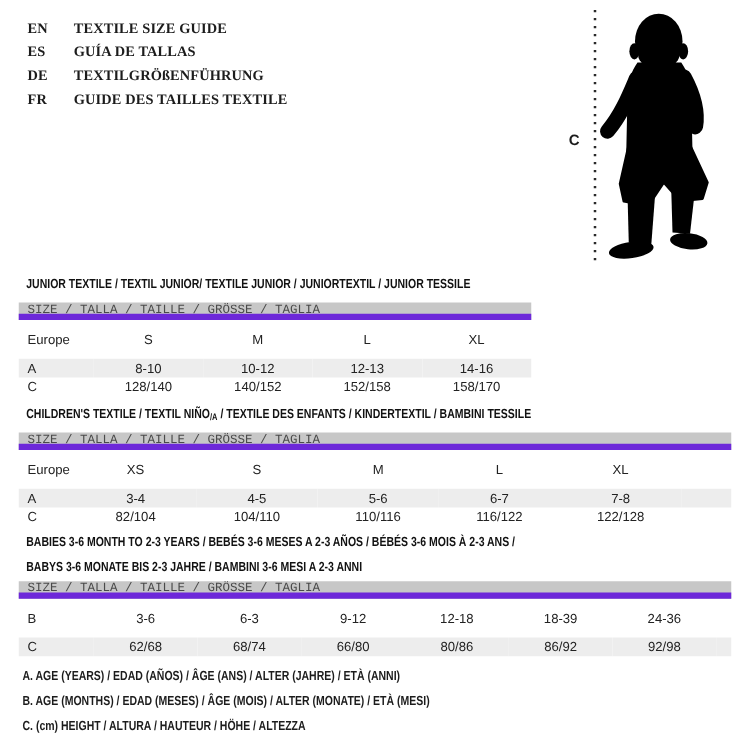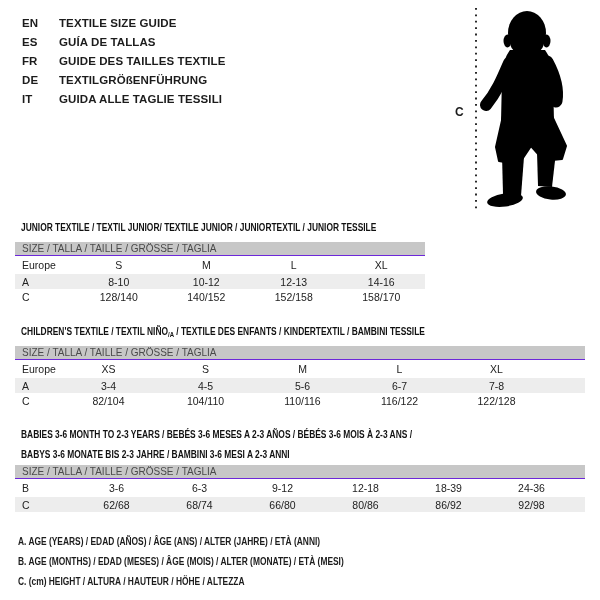--- a/index.html
+++ b/index.html
@@ -4,44 +4,44 @@
 <style>
   * { margin:0; padding:0; box-sizing:border-box; }
   html,body { width:600px; height:600px; }
   body {
     position:relative; overflow:hidden; background:#ffffff;
     font-family:"Liberation Sans", sans-serif; color:#1c1c1c;
   }
   .abs { position:absolute; }
 
   
-  .lang-list { top:13px; left:22px; }
+  .lang-list { top:13px; left:22px;font-family:Liberation Serif, serif; }
   .lang-row { display:flex; align-items:center; height:19px;
               font-size:11.5px; font-weight:700; letter-spacing:.1px; }
   .lang-code { width:37px; }
 
   
   .figure-svg { top:0; left:440px; }
   .height-label { top:105px; left:455px; font-size:12px; font-weight:700; }
 
   
   .sec-title { font-size:10.5px; font-weight:700; white-space:nowrap;
                transform:scaleX(0.8); transform-origin:0 0; color:#111; line-height:20px; }
 
   
   .size-block { left:15px; }
   .size-bar { height:14px; line-height:13px; background:#c7c7c7; color:#4a4a4a;
               font-size:10px; padding-left:7px; white-space:nowrap; overflow:hidden;
-              border-bottom:1px solid #6d28d9; }
+              border-bottom:5px solid #6d28d9;font-family:Liberation Mono, monospace; }
   table.size { width:100%; border-collapse:collapse; table-layout:fixed;
                font-size:10.5px; color:#222; }
   table.size td { height:15px; text-align:center; vertical-align:middle; padding:0;
                   white-space:nowrap; }
   table.size td.lbl { text-align:left; padding-left:7px; }
-  table.size tr.first td { height:18px; }
+  table.size tr.first td { height:31px; }
   table.size tr.stripe { background:#ededed; }
 
   #junior-title   { top:217px; left:21px; }
   #junior-block   { top:242px; width:410px; }
   #children-title { top:321px; left:21px; }
   #children-block { top:346px; width:570px; }
   #babies-title   { top:424px; left:21px; }
   #babies-block   { top:465px; width:570px; }
 
   .sub { font-size:7.5px; vertical-align:-2px; }
@@ -57,30 +57,26 @@
 <div class="abs lang-list">
   <div class="lang-row">
     <span class="lang-code">EN</span>
     <span>TEXTILE SIZE GUIDE</span>
   </div>
   <div class="lang-row">
     <span class="lang-code">ES</span>
     <span>GUÍA DE TALLAS</span>
   </div>
   <div class="lang-row">
+    <span class="lang-code">DE</span>
+    <span>TEXTILGRÖßENFÜHRUNG</span>
+  </div>
+  <div class="lang-row">
     <span class="lang-code">FR</span>
     <span>GUIDE DES TAILLES TEXTILE</span>
-  </div>
-  <div class="lang-row">
-    <span class="lang-code">DE</span>
-    <span>TEXTILGRÖßENFÜHRUNG</span>
-  </div>
-  <div class="lang-row">
-    <span class="lang-code">IT</span>
-    <span>GUIDA ALLE TAGLIE TESSILI</span>
   </div>
 </div>
 
 <svg class="abs figure-svg" width="160" height="220" viewBox="0 0 160 220">
   <line x1="36" y1="8" x2="36" y2="211" stroke="#2a2a2a" stroke-width="2" stroke-dasharray="1.8 4.6"></line>
   <g fill="#000000" stroke="none">
     <ellipse cx="87" cy="33" rx="19" ry="22"></ellipse>
     <ellipse cx="87" cy="44" rx="16.5" ry="11"></ellipse>
     <ellipse cx="67.5" cy="41" rx="4" ry="6.5"></ellipse>
     <ellipse cx="106.5" cy="41" rx="4" ry="6.5"></ellipse>

